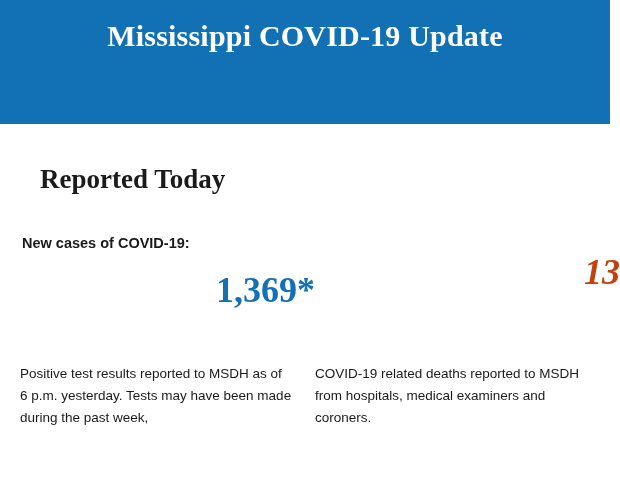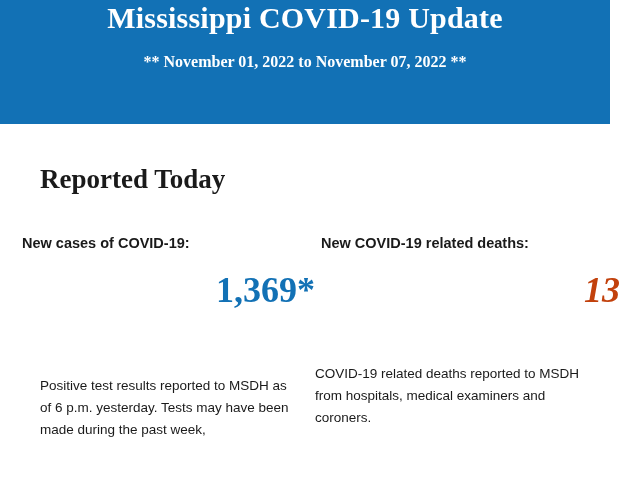--- a/index.html
+++ b/index.html
@@ -17,20 +17,21 @@
     position: relative;
     width: 620px;
     height: 483px;
     background: #ffffff;
   }
   .banner {
     background: #1271b5;
     width: 610px;
     height: 124px;
     box-sizing: border-box;
+    padding-top: 18px;
     text-align: center;
   }
   .banner-title {
     font-family: "Liberation Serif", serif;
     font-weight: bold;
     font-size: 30px;
     color: #ffffff;
     letter-spacing: 0.2px;
     margin: 0;
     line-height: 36px;
@@ -95,23 +96,22 @@
   }
   .notes {
     display: flex;
     padding-top: 52px;
   }
   .note-col {
     box-sizing: border-box;
   }
   .note-col.left {
     width: 315px;
-    padding-left: 40px;
+    padding-left: 20px;
     padding-right: 22px;
-    margin-top: 12px;
   }
   .note-col.right {
     width: 305px;
     padding-left: 0px;
     padding-right: 18px;
   }
   .note-text {
     font-family: "Liberation Sans", sans-serif;
     font-size: 13.5px;
     color: #1a1a1a;
@@ -119,32 +119,30 @@
     margin: 0;
   }
 </style>
 </head>
 <body>
 
 <div class="page">
 
   <div class="banner">
     <h1 class="banner-title">Mississippi COVID-19 Update</h1>
-    <p class="banner-subtitle">** November 01, 2022 to November 07, 2022 **</p>
   </div>
 
   <h2 class="section-heading">Reported Today</h2>
 
   <div class="stats">
     <div class="stat-col left">
       <p class="stat-label">New cases of COVID-19:</p>
       <p class="stat-value cases">1,369*</p>
     </div>
     <div class="stat-col right">
-      <p class="stat-label">New COVID-19 related deaths:</p>
       <p class="stat-value deaths">13</p>
     </div>
   </div>
 
   <div class="notes">
     <div class="note-col left">
       <p class="note-text">Positive test results reported to MSDH as of 6 p.m. yesterday. Tests may have been made during the past week,</p>
     </div>
     <div class="note-col right">
       <p class="note-text">COVID-19 related deaths reported to MSDH from hospitals, medical examiners and coroners.</p>

